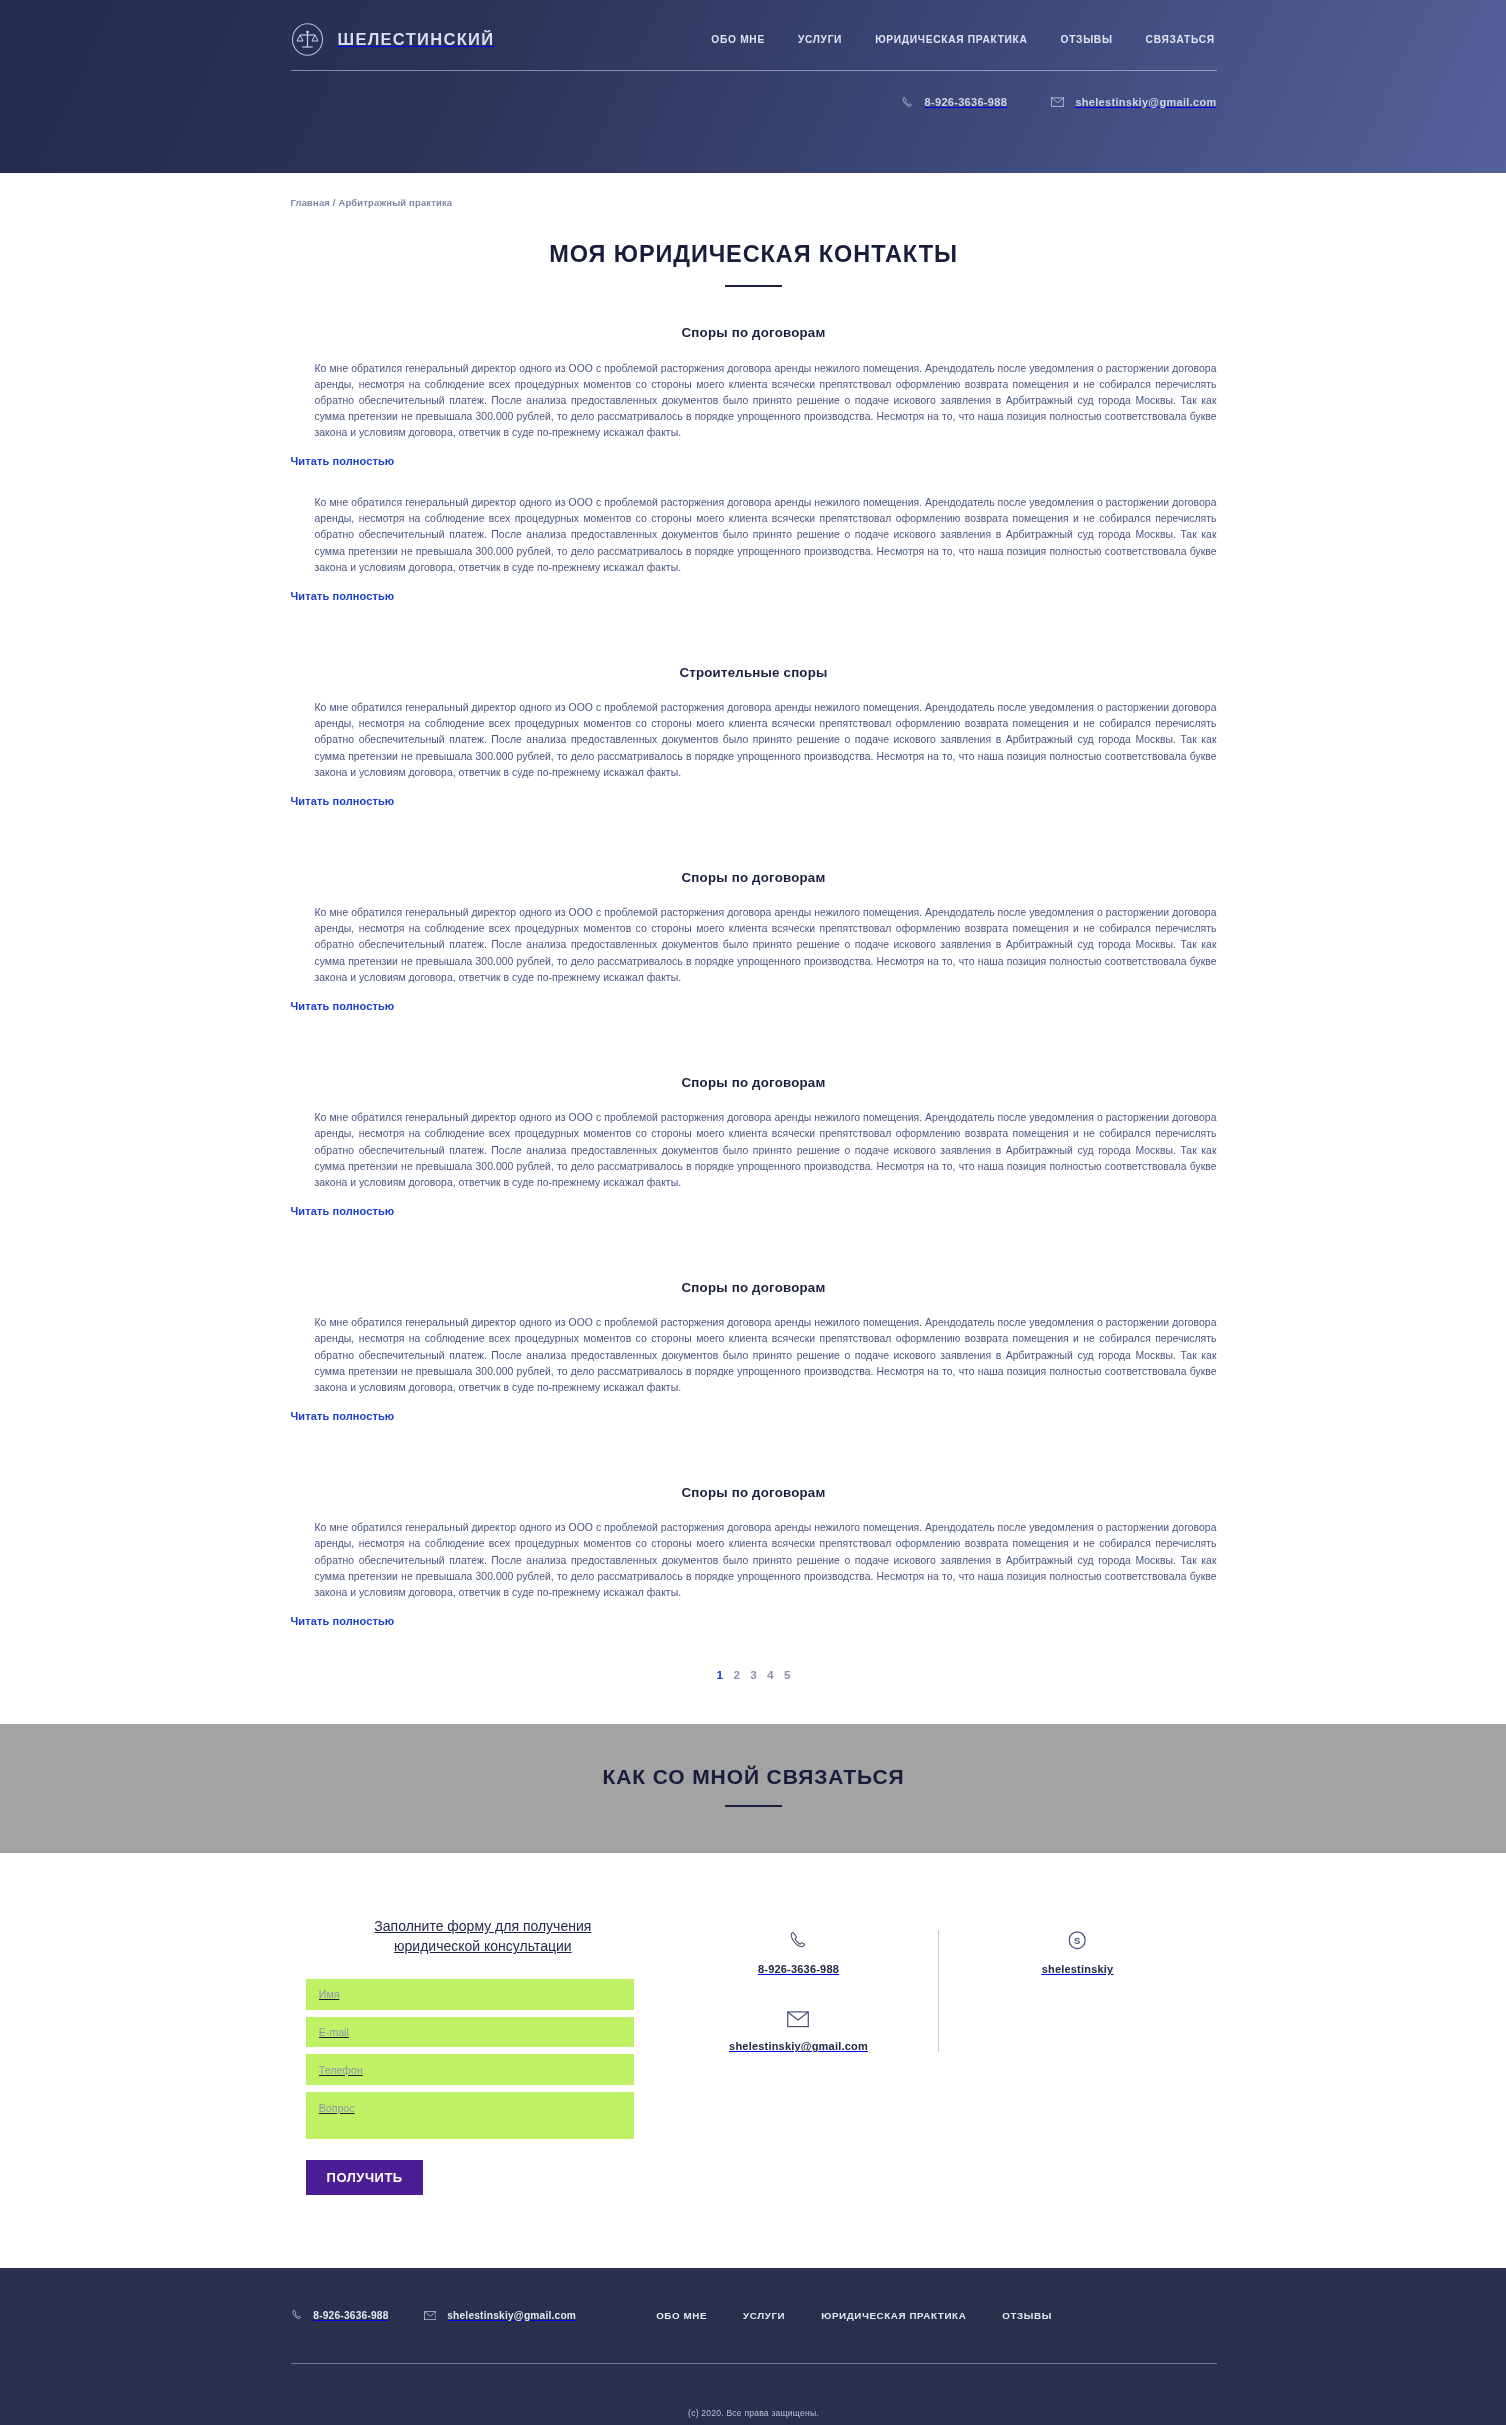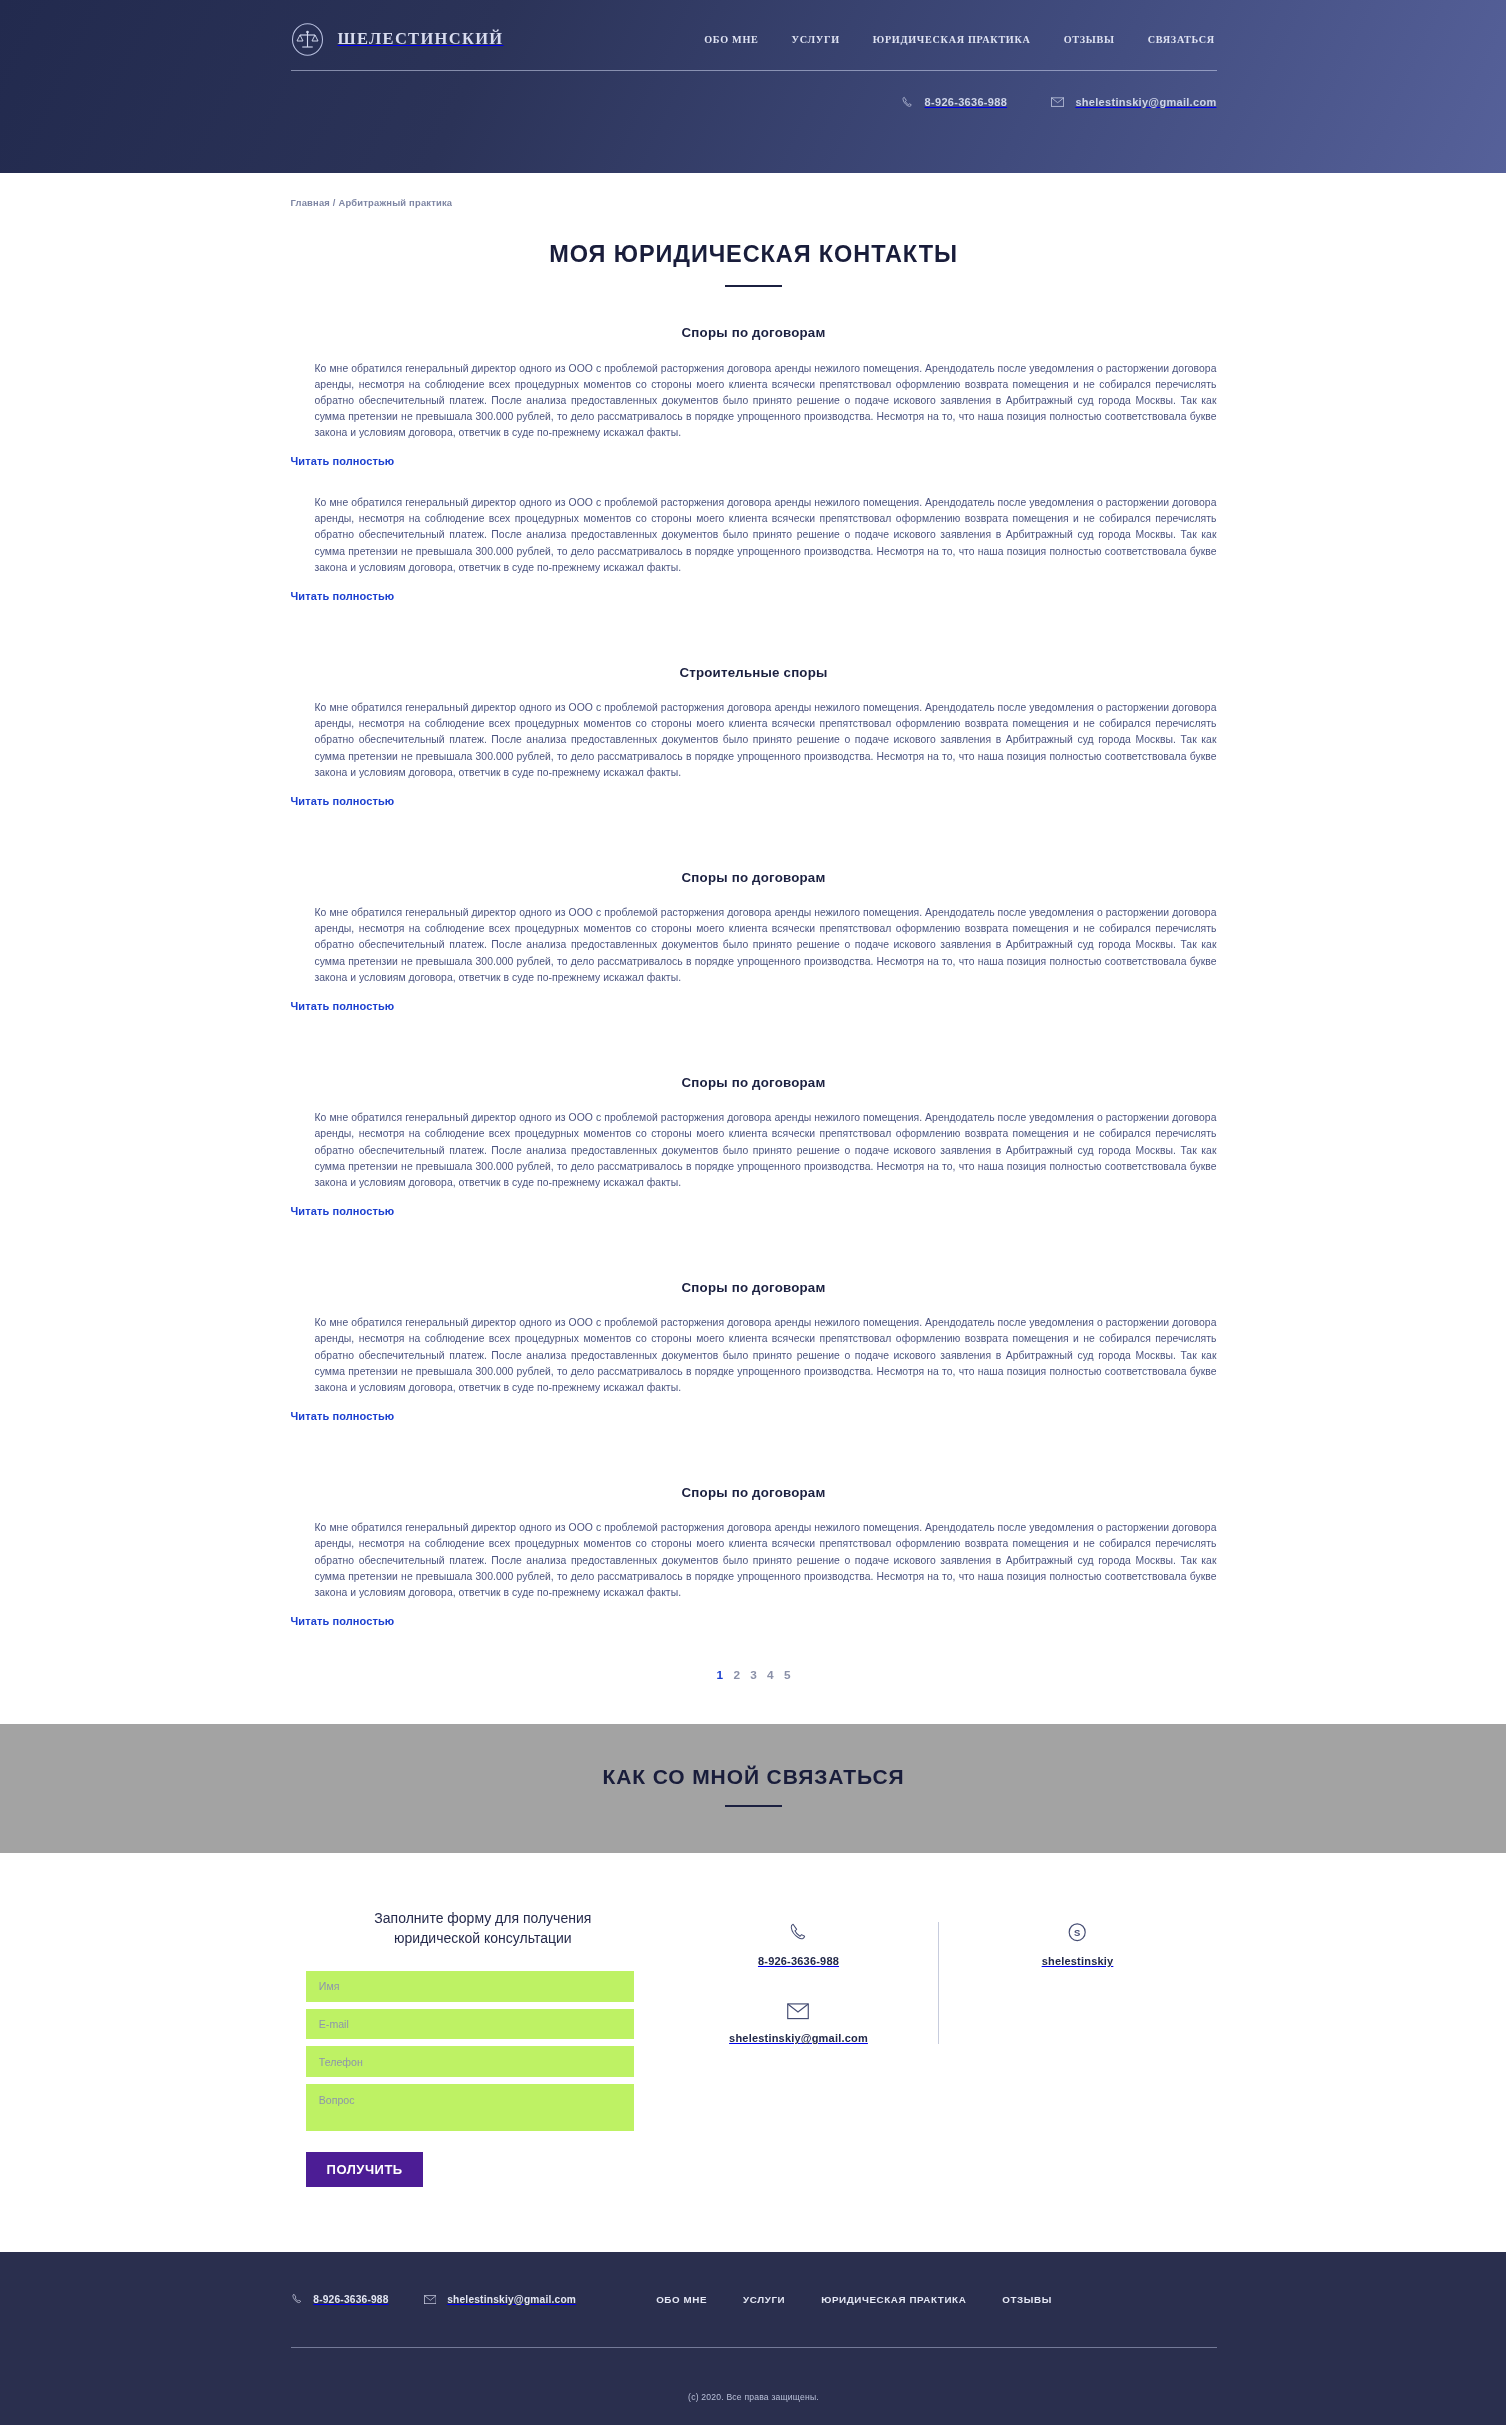--- a/index.html
+++ b/index.html
@@ -13,21 +13,21 @@
 
   
   .header {
     height: 173px;
     background: linear-gradient(115deg, #222a4e 0%, #2b3358 32%, #404b7d 68%, #56619a 100%);
     position: relative;
   }
   .header-inner { width: 926px; margin: 0 auto; position: relative; }
   .header-top {
     display: flex; align-items: center; justify-content: space-between;
-    padding-top: 25px; height: 53px; font-family: Liberation Serif, serif;
+    padding-top: 25px; height: 53px;
   }
   .brand { display: flex; align-items: center; gap: 14px; }
   .brand-emblem { width: 33px; height: 33px; flex: 0 0 33px; }
   .brand-name {
     color: #d9ddf0; font-size: 16.5px; font-weight: 700;
     letter-spacing: 1.3px;
   }
   .main-nav { display: flex; align-items: center; gap: 33px; padding-right: 1.6px;}
   .main-nav a {
     color: #dfe3f3; font-size: 10.2px; font-weight: 700;
@@ -95,21 +95,21 @@
   .contact-band {
     background: #a3a3a3; padding: 41px 0 46px;
   }
   .contact-band h2 {
     text-align: center; font-size: 21px; font-weight: 700;
     letter-spacing: 0.9px; color: #191d3b;
   }
   .contact-band .title-rule { margin-top: 15.7px; }
 
   
-  .contact-section { width: 926px; margin: 0 auto; padding: 55px 0 65px; }
+  .contact-section { width: 926px; margin: 8px auto; padding: 55px 0 65px; text-decoration: underline; }
   .contact-grid { display: flex; align-items: flex-start; }
   .form-col { width: 369px; padding-left: 15.7px; }
   .form-heading {
     text-align: center; font-size: 14px; line-height: 1.45;
     color: #252a4c; font-weight: 400; margin-bottom: 22px;
     padding: 0 30px;
   }
   .form-field {
     display: block; width: 328px; background: #bef264;
     border: none; outline: none;

